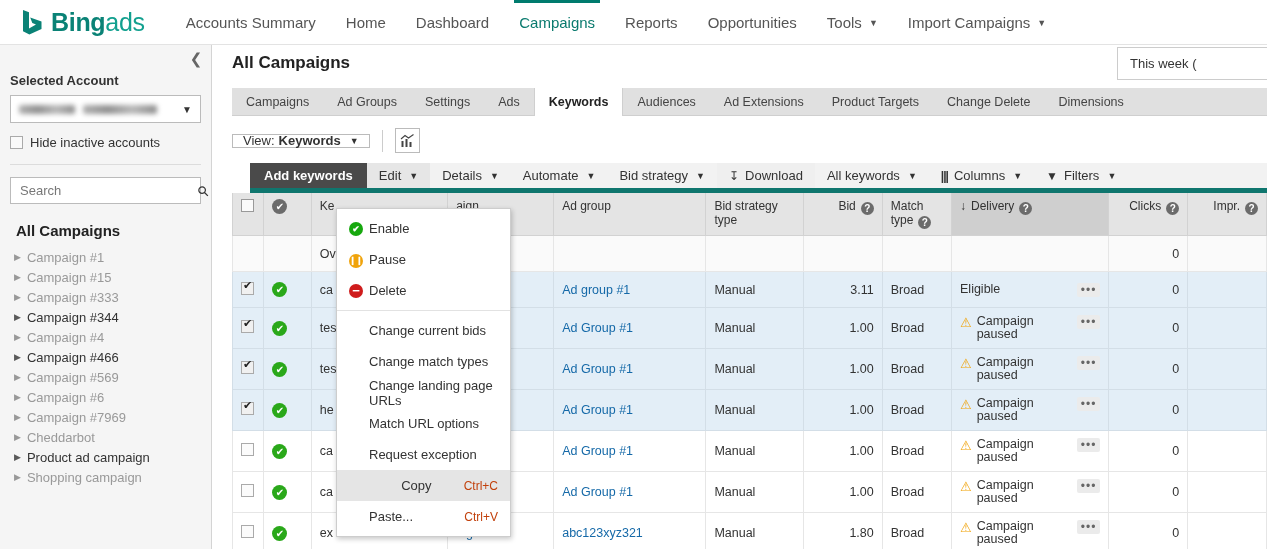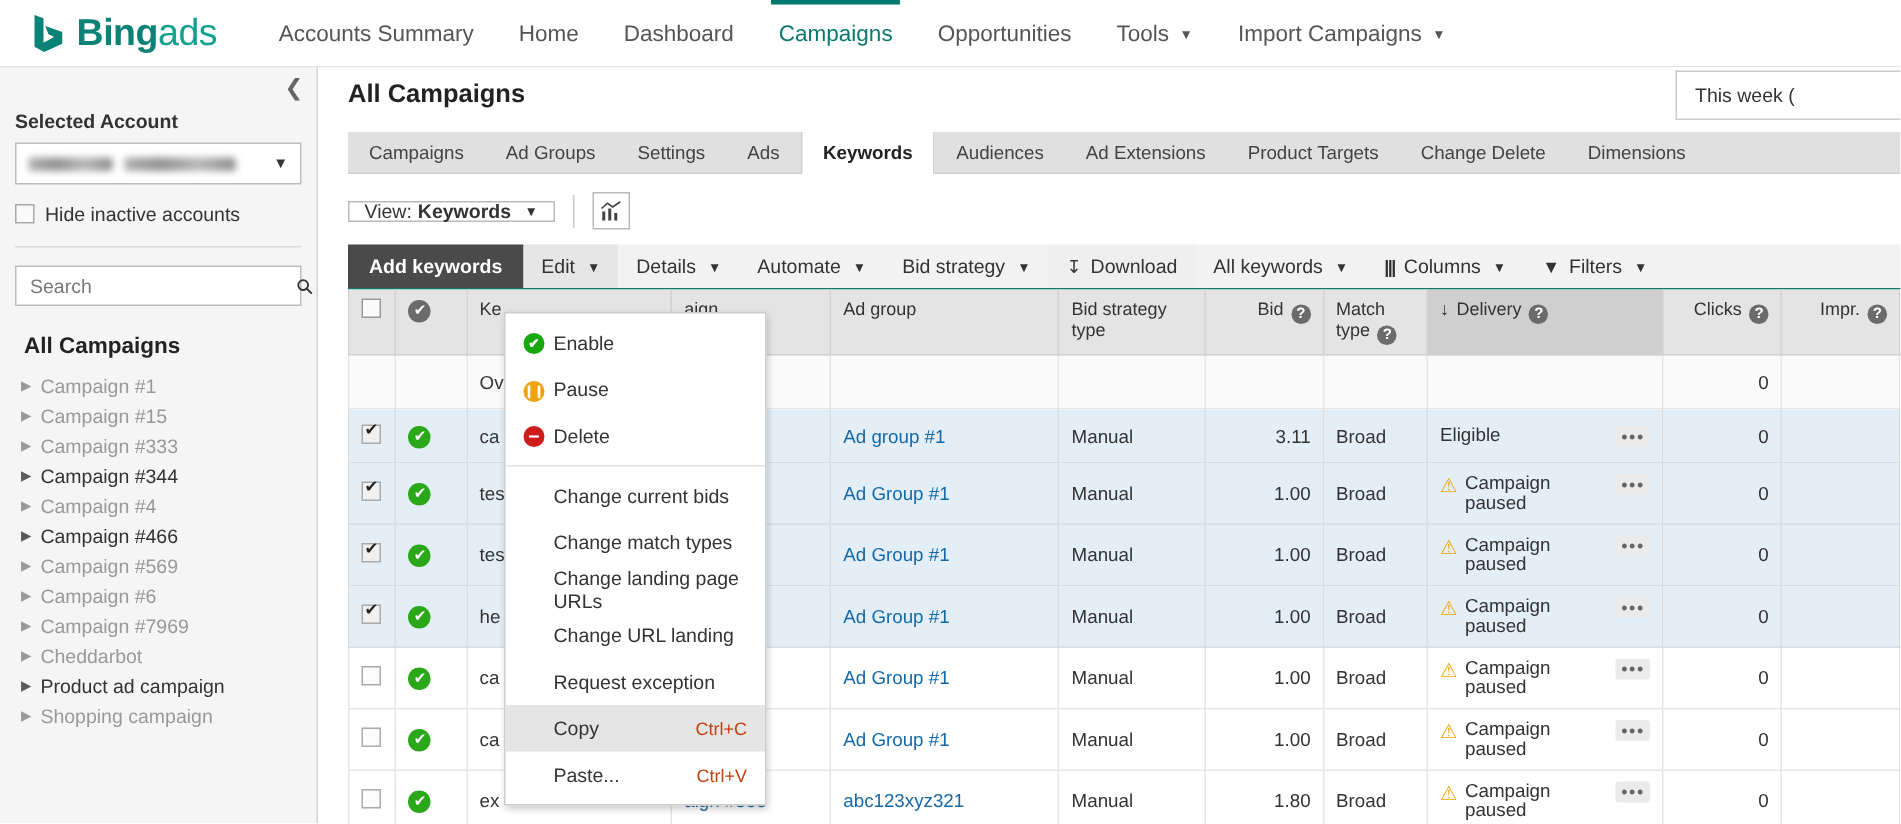--- a/index.html
+++ b/index.html
@@ -117,22 +117,22 @@
   }
   .viewsel b { font-weight: bold; margin-left: 4px; }
   .vsep { width: 1px; height: 22px; background: #ccc; margin: 0 12px; }
   .chartbtn {
     width: 25px; height: 25px; border: 1px solid #bbb; background: #fff;
     display: flex; align-items: center; justify-content: center; cursor: pointer;
   }
 
   
   .toolbar {
-    margin-left: 19px; height: 30px; background: #f2f2f2;
-    display: flex; align-items: stretch; border-bottom: 1px solid #0f766e;
+    margin-left: 37px; height: 30px; background: #f2f2f2;
+    display: flex; align-items: stretch; border-bottom: 5px solid #0f766e;
   }
   .tb-primary {
     background: #4a4a4a; color: #fff; font-weight: bold; font-size: 13px;
     display: flex; align-items: center; padding: 0 14px; cursor: pointer;
   }
   .tb-item {
     display: flex; align-items: center; padding: 0 12px; font-size: 13px;
     color: #333; cursor: pointer; white-space: nowrap;
   }
   .tb-item.open { background: #e6e6e6; }
@@ -204,21 +204,21 @@
   
   .menu {
     position: absolute; left: 336px; top: 208px; width: 175px;
     background: #fff; border: 1px solid #cdcdcd; box-shadow: 1px 2px 5px rgba(0,0,0,.22);
     z-index: 50; padding: 4px 0;
   }
   .mi {
     display: flex; align-items: center; height: 31px; padding: 0 12px;
     font-size: 13px; color: #333; cursor: pointer;
   }
-  .mi:hover, .mi.hover { background: #e5e5e5; }
+  .mi:hover, .mi.hover { background: #e5e5e5; text-align: center; }
   .mi .mico { width: 20px; flex: none; font-size: 12px; }
   .mi .mlab { flex: 1; }
   .mi .mkey { color: #c2410c; font-size: 12px; }
   .msep { border-top: 1px solid #e2e2e2; margin: 4px 0; }
   .dot-ico {
     display: inline-block; width: 14px; height: 14px; border-radius: 50%;
     color: #fff; font-size: 10px; line-height: 14px; text-align: center; font-weight: bold;
   }
 </style>
 </head>
@@ -240,20 +240,23 @@
           <span>Accounts Summary</span>
         </div>
         <div class="navitem">
           <span>Home</span>
         </div>
         <div class="navitem">
           <span>Dashboard</span>
         </div>
         <div class="navitem active">
           <span>Campaigns</span>
+        </div>
+        <div class="navitem">
+          <span>Reports</span>
         </div>
         <div class="navitem">
           <span>Opportunities</span>
         </div>
         <div class="navitem">
           <span>Tools</span>
           <span class="caret">▼</span>
         </div>
         <div class="navitem">
           <span>Import Campaigns</span>
@@ -658,21 +661,21 @@
       <div class="mi">
         <span class="mico"></span>
         <span class="mlab">Change match types</span>
       </div>
       <div class="mi">
         <span class="mico"></span>
         <span class="mlab">Change landing page URLs</span>
       </div>
       <div class="mi">
         <span class="mico"></span>
-        <span class="mlab">Change URL landing</span>
+        <span class="mlab">Match URL options</span>
       </div>
       <div class="mi">
         <span class="mico"></span>
         <span class="mlab">Request exception</span>
       </div>
       <div class="mi hover">
         <span class="mico"></span>
         <span class="mlab">Copy</span>
         <span class="mkey">Ctrl+C</span>
       </div>

